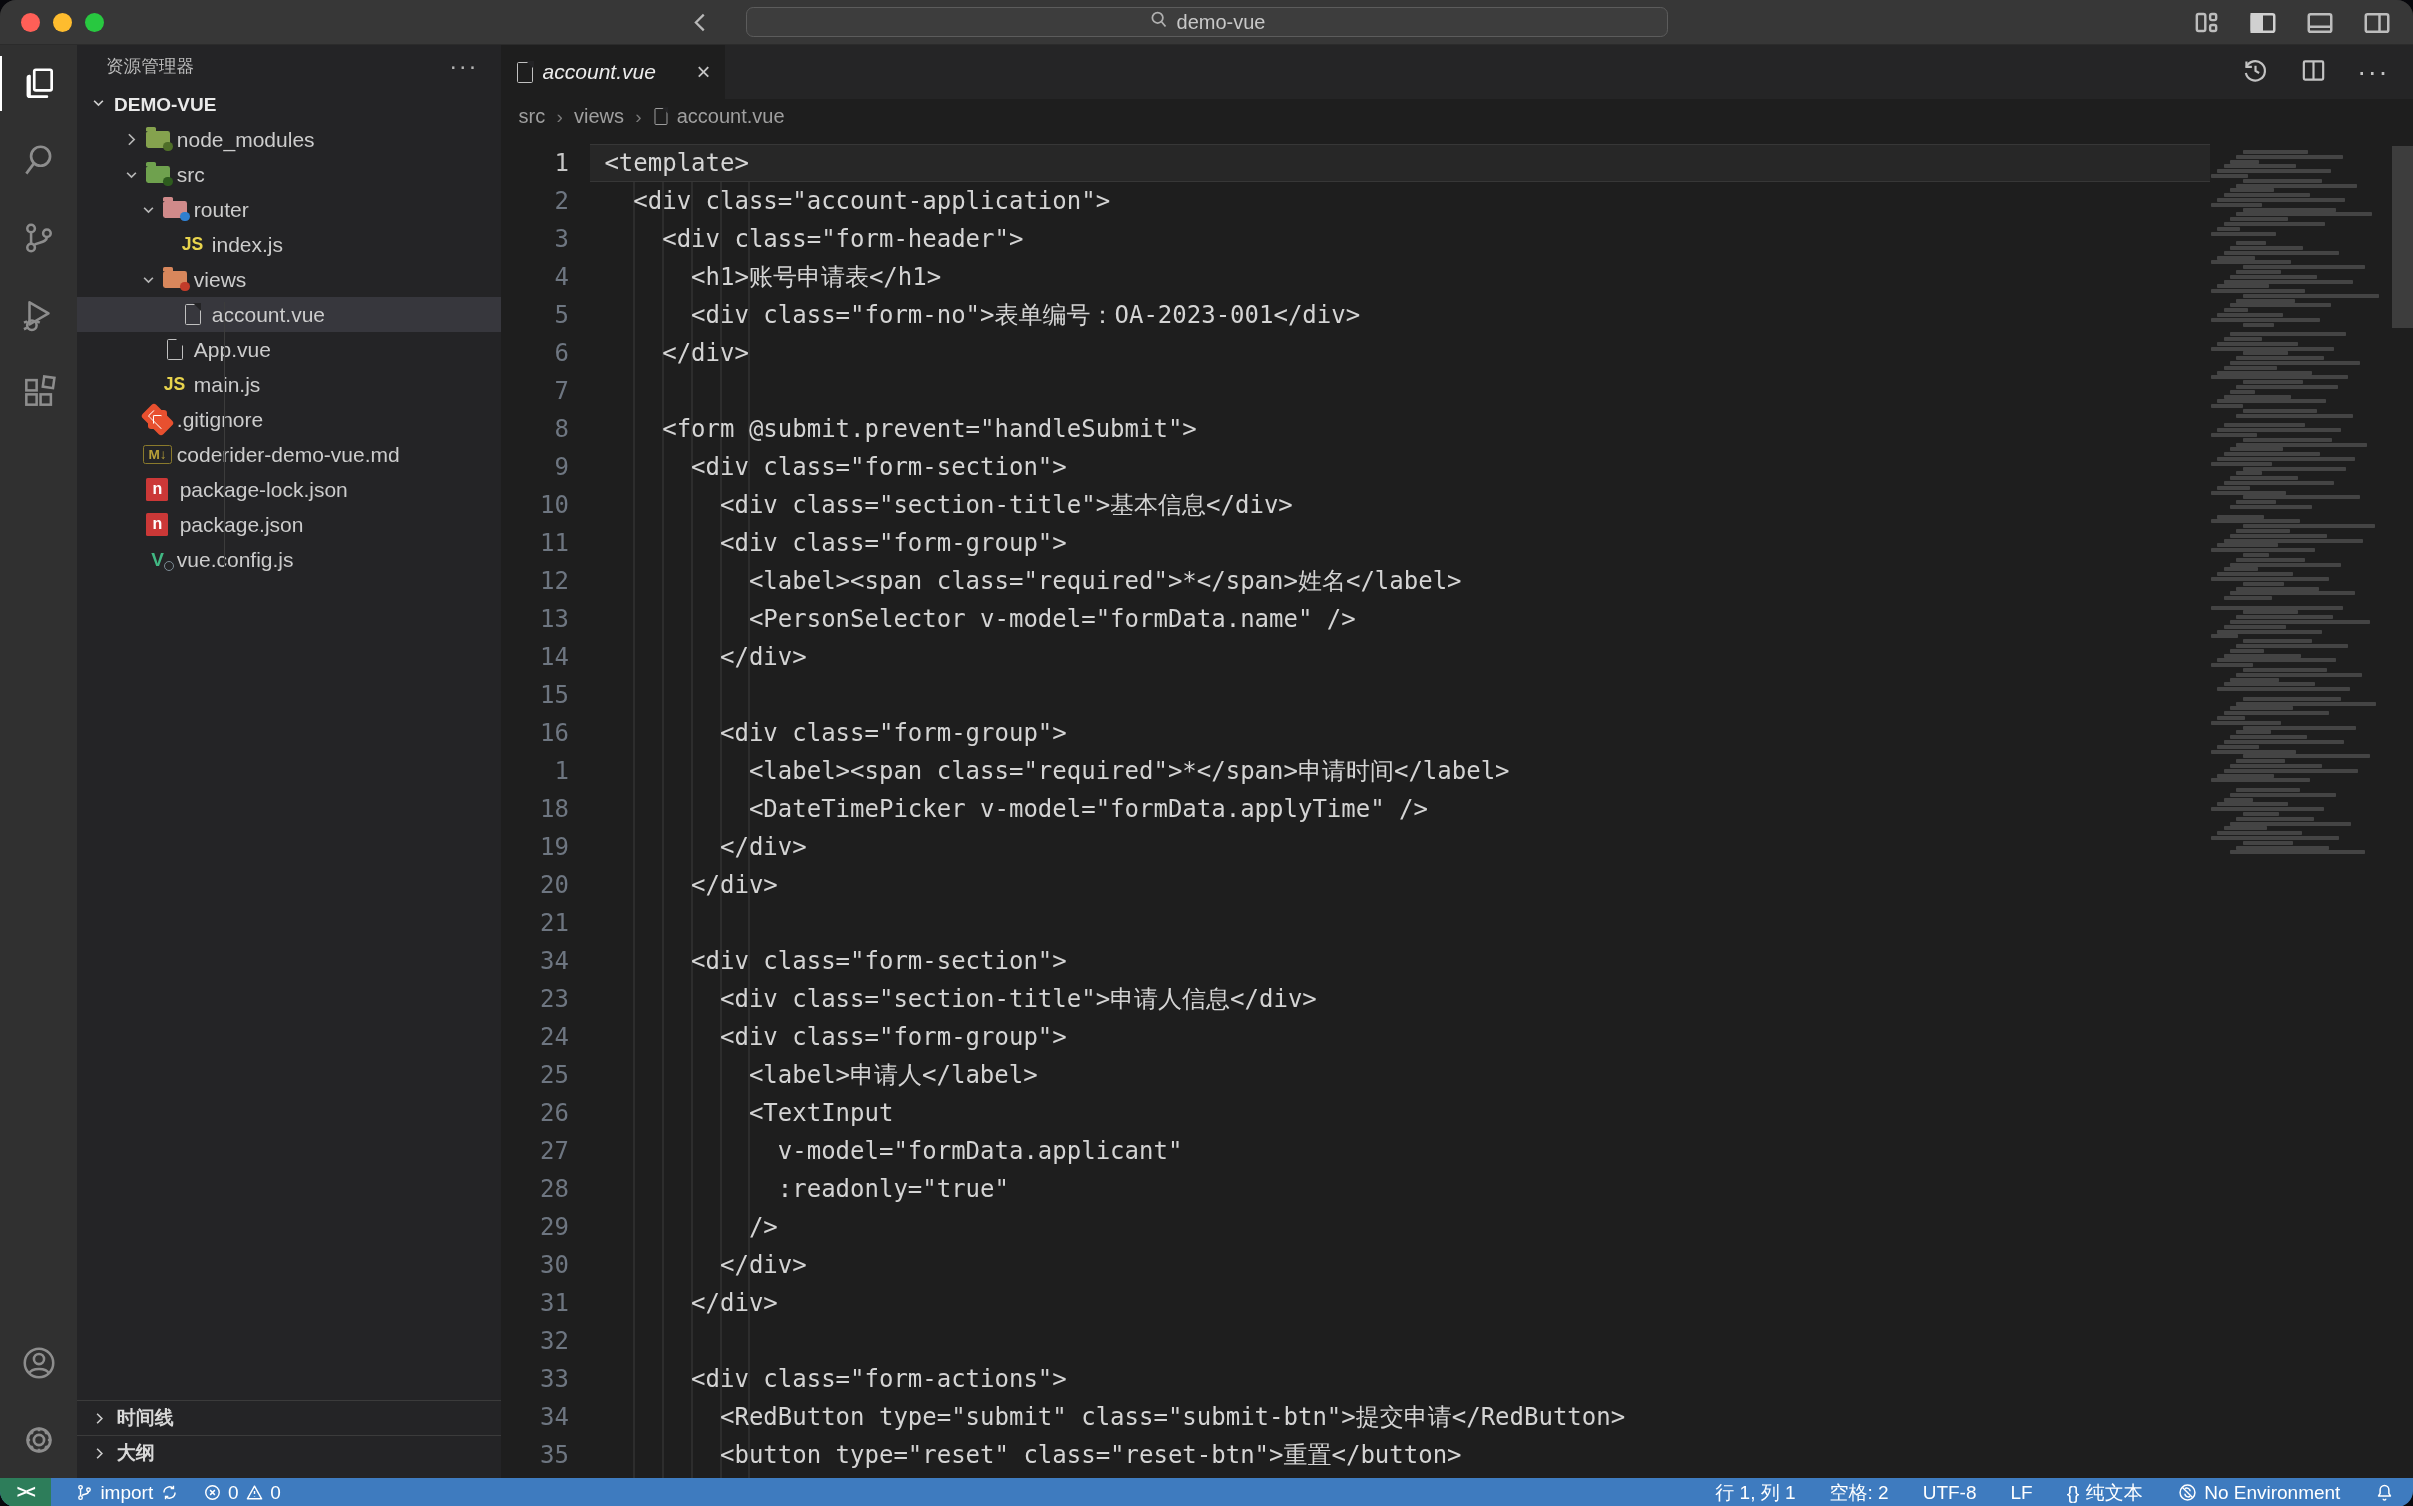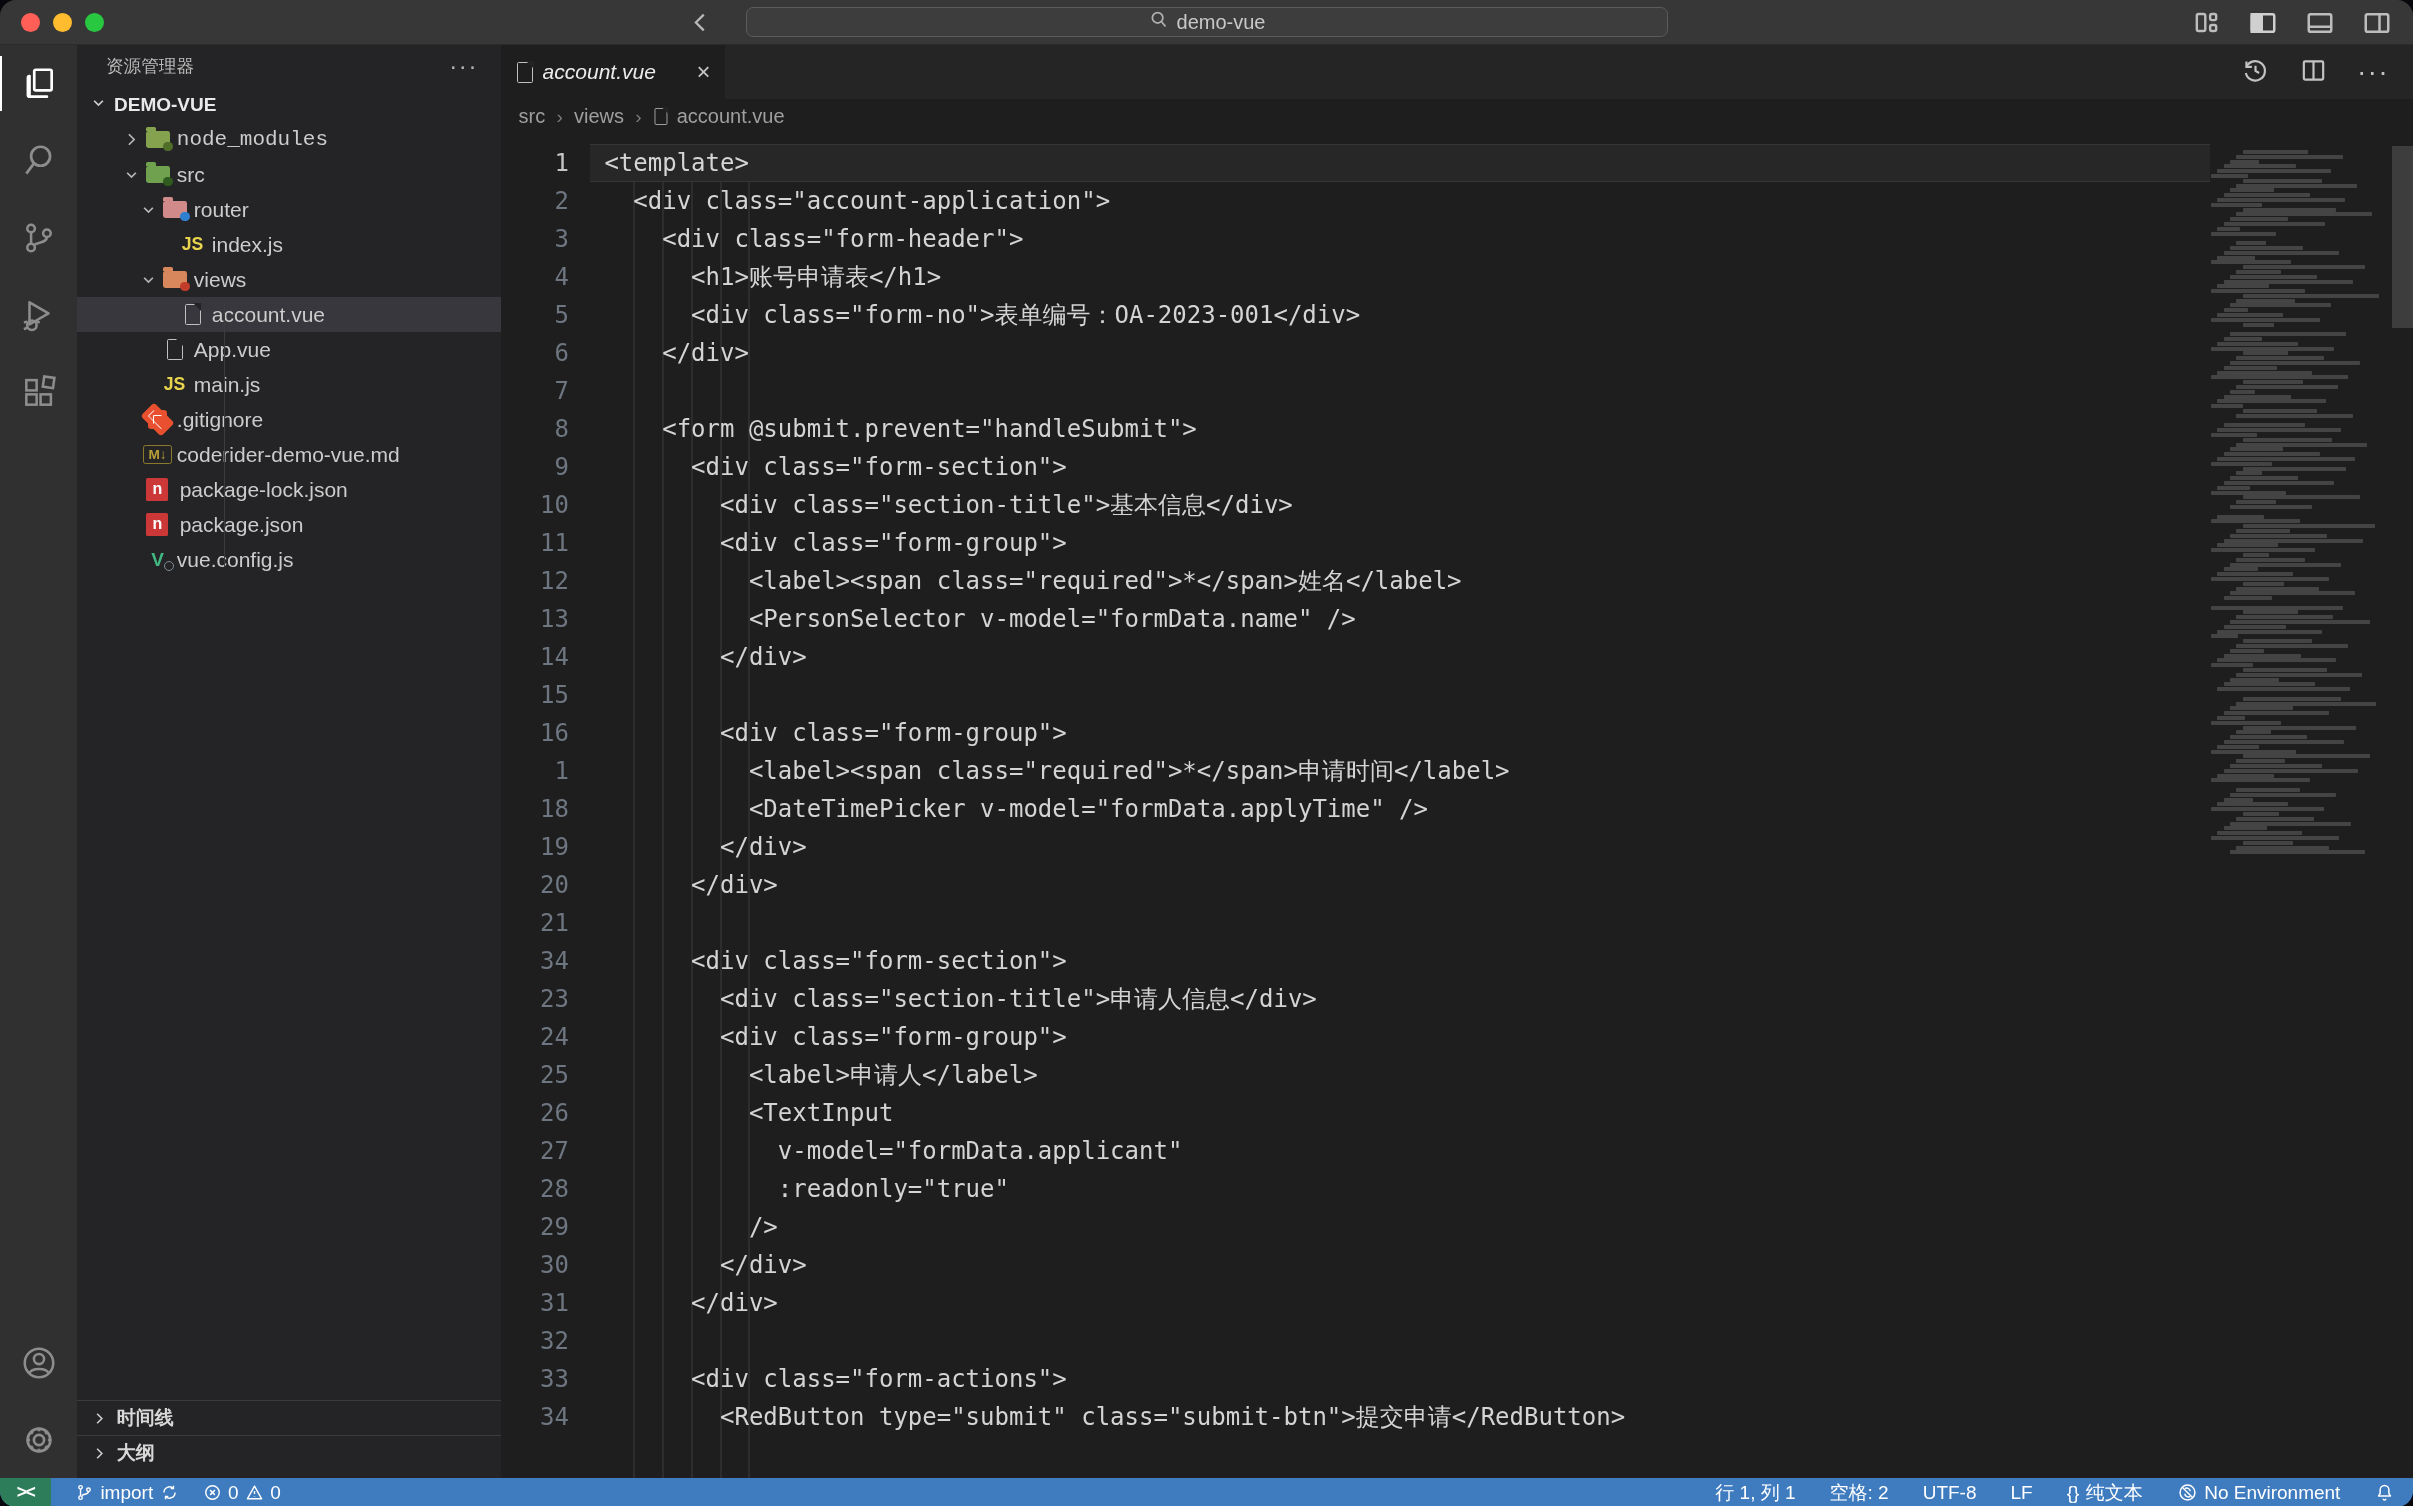--- a/index.html
+++ b/index.html
@@ -216,21 +216,21 @@
       <span>资源管理器</span>
       <span class="more">···</span>
     </div>
     <div class="root-row">
       <span><svg width="21" height="21" viewBox="0 0 24 24" fill="none" stroke="#cccccc" stroke-width="2">
             <path d="M7 10l5 5 5-5"></path>
           </svg></span>
       <span>DEMO-VUE</span>
     </div>
     <div class="tree">
-        <div class="row" style="padding-left: 42px; font-family: Liberation Mono, monospace;">
+        <div class="row" style="padding-left: 42px;">
           <span class="tw">
             <svg width="21" height="21" viewBox="0 0 24 24" fill="none" stroke="#b5b5b5" stroke-width="2">
               <path d="M9 6l6 6-6 6"></path>
             </svg>
           </span>
           <span class="ic ic-folder-node">
             <span class="fold">
               <span class="badge"></span>
             </span>
           </span>
@@ -511,20 +511,24 @@
           <span class="ln">32</span>
           <span class="ct"></span>
         </div>
         <div class="cline">
           <span class="ln">33</span>
           <span class="ct">      &lt;div class="form-actions"&gt;</span>
         </div>
         <div class="cline">
           <span class="ln">34</span>
           <span class="ct">        &lt;RedButton type="submit" class="submit-btn"&gt;提交申请&lt;/RedButton&gt;</span>
+        </div>
+        <div class="cline">
+          <span class="ln">35</span>
+          <span class="ct">        &lt;button type="reset" class="reset-btn"&gt;重置&lt;/button&gt;</span>
         </div>
       </div>
     <div class="minimap">
         <div>
           <div class="mmb blank" style="width: 22.3px; margin-left: 0px;"></div>
           <div class="mmb" style="width: 65px; margin-left: 32px;"></div>
           <div class="mmb" style="width: 107px; margin-left: 25.5px;"></div>
           <div class="mmb" style="width: 29.5px; margin-left: 19px;"></div>
           <div class="mmb" style="width: 72px; margin-left: 12.8px;"></div>
           <div class="mmb" style="width: 114px; margin-left: 6.4px;"></div>

